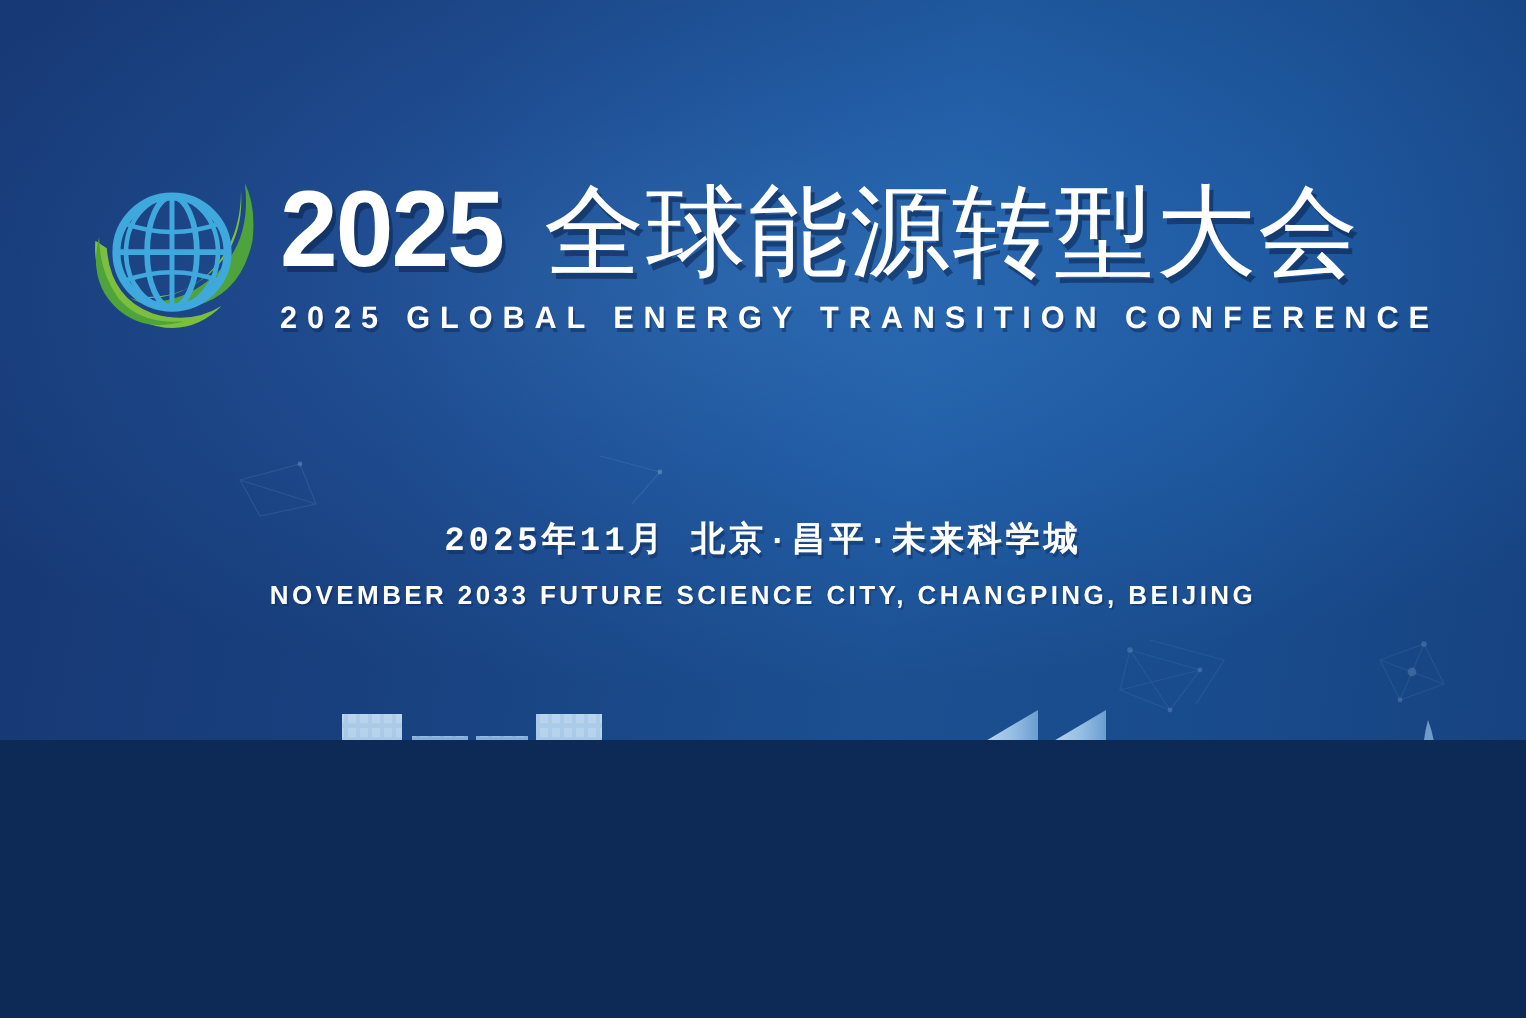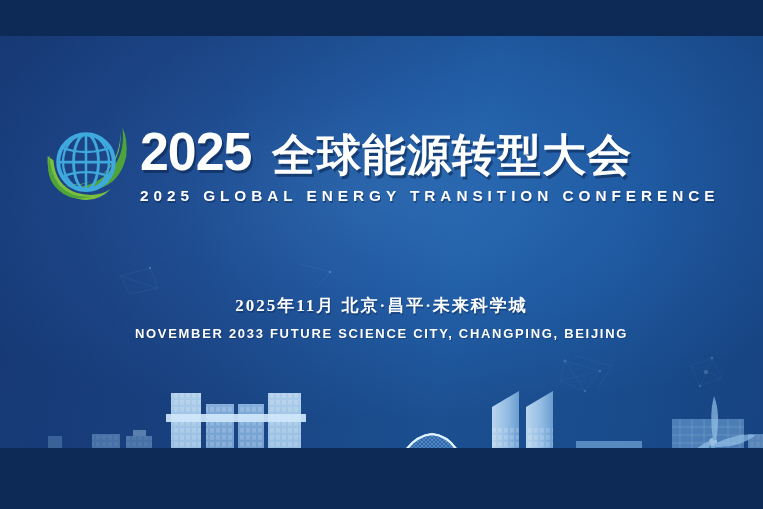--- a/index.html
+++ b/index.html
@@ -3,25 +3,24 @@
 <meta charset="utf-8">
 <style>
   html, body {
     margin: 0;
     padding: 0;
     background: #0d2a57;
   }
   #poster {
     position: relative;
     width: 763px;
-    height: 412px;
+    height: 370px;
     overflow: hidden;
     font-family: "Liberation Sans", "DejaVu Sans", sans-serif;
     background: linear-gradient(100deg, #1b3f7e 0%, #1e4a8d 28%, #2260a8 60%, #1f5ba2 80%, #1c4e92 100%);
-    margin-top: 36px;
   }
   #poster::after {
     content: "";
     position: absolute;
     inset: 0;
     background: radial-gradient(ellipse 70% 55% at 50% 38%, rgba(70,140,210,0.28) 0%, rgba(40,95,175,0.10) 45%, rgba(12,40,90,0.30) 100%);
     pointer-events: none;
   }
   .layer { position: absolute; left: 0; top: 0; width: 763px; height: 509px; }
 
@@ -46,22 +45,22 @@
     white-space: nowrap;
   }
   .title-year {
     font-size: 54px;
     font-weight: bold;
     letter-spacing: -1px;
     transform: scaleX(0.96);
     transform-origin: left bottom;
   }
   .title-cn {
-    font-size: 44px;
-    font-weight: bold;
+    font-size: 50px;
+    font-weight: normal;
     margin-left: 16px;
     letter-spacing: 1px;
     font-family: "DejaVu Sans", "Liberation Sans", sans-serif;
   }
   .title-en {
     margin-top: 9px;
     color: #ffffff;
     font-size: 15.5px;
     font-weight: bold;
     letter-spacing: 5.0px;
@@ -77,21 +76,21 @@
     left: 0; right: 0;
     top: 258px;
     text-align: center;
     z-index: 6;
   }
   .sub-cn {
     color: #ffffff;
     font-size: 17px;
     font-weight: bold;
     letter-spacing: 2.0px;
-    font-family: Liberation Serif, serif;
+    font-family: Liberation Mono, monospace;
     text-shadow: 1px 2px 0 rgba(10,35,75,0.40);
   }
   .sub-en {
     margin-top: 9px;
     color: #ffffff;
     font-size: 13px;
     font-weight: bold;
     letter-spacing: 1.7px;
     text-shadow: 1px 1px 0 rgba(10,35,75,0.35);
   }

